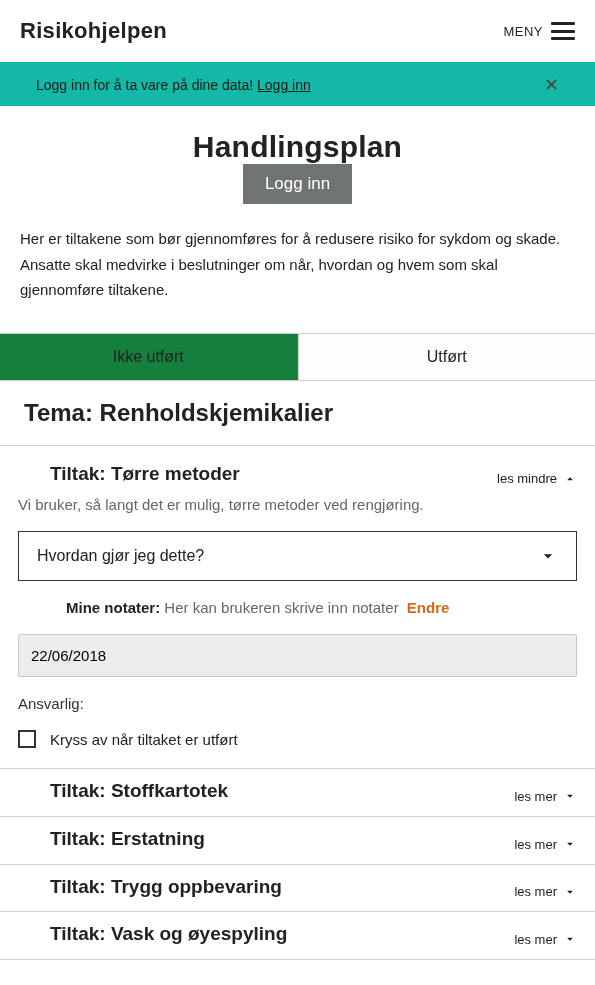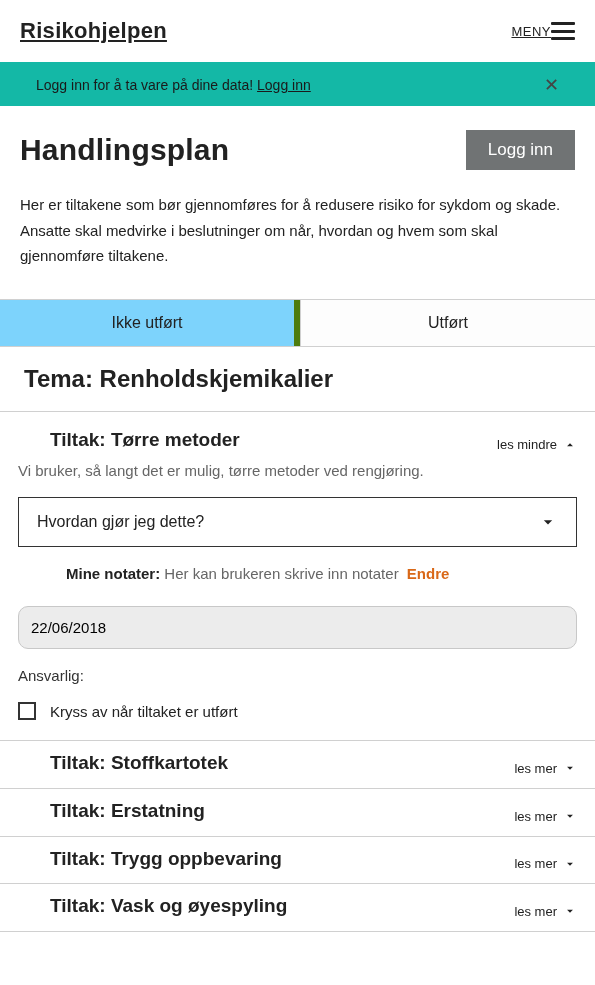--- a/index.html
+++ b/index.html
@@ -12,31 +12,30 @@
       width: 595px;
       background: #fff;
       color: #222;
     }
     .header {
       display: flex;
       justify-content: space-between;
       align-items: center;
       padding: 18px 20px;
       border-bottom: 2px solid #14b8a6;
-      text-decoration: underline;
     }
     .logo {
       font-size: 22px;
       font-weight: 600;
       letter-spacing: 0.3px;
     }
     .menu-wrap {
       display: flex;
       align-items: center;
-      gap: 0;
+      gap: 8px;
       cursor: pointer;
     }
     .menu-label {
       font-size: 13px;
       letter-spacing: 0.5px;
     }
     .hamburger {
       width: 24px;
       height: 18px;
       display: flex;
@@ -67,20 +66,21 @@
       font-size: 18px;
       cursor: pointer;
       color: #444;
       line-height: 1;
     }
     .title-row {
       display: flex;
       justify-content: space-between;
       align-items: center;
       padding: 24px 20px 8px;
+      flex-direction: column;
     }
     .page-title {
       font-size: 30px;
       font-weight: 600;
       letter-spacing: 0.2px;
     }
     .login-btn {
       background: #707374;
       color: #fff;
       border: none;
@@ -103,22 +103,22 @@
     .tab {
       flex: 1;
       text-align: center;
       padding: 14px 0;
       font-size: 16px;
       font-weight: 500;
       cursor: pointer;
       background: #fff;
     }
     .tab.active {
-      border-right: 6px solid #4d7c0f;
-      background: #7dd3fc;
+      border-right: 1px solid #4d7c0f;
+      background: #15803d;
     }
     .tab:not(.active) {
       background: #fdfdfd;
       border-left: 1px solid #d0d0d0;
     }
     .tema {
       padding: 18px 24px;
       font-size: 24px;
       font-weight: 600;
       border-bottom: 1px solid #d0d0d0;
@@ -187,27 +187,27 @@
       font-weight: 600;
       cursor: pointer;
       margin-left: 4px;
     }
     .field-label {
       margin-top: 18px;
       font-size: 15px;
       color: #333;
     }
     .field-input {
-      margin-top: 24px;
+      margin-top: 18px;
       width: 100%;
       padding: 12px 12px;
       font-size: 15px;
       border: 1px solid #c8c8c8;
       background: #ececec;
-      border-radius: 10px;
+      border-radius: 2px;
     }
     .field-input.active {
       background: #fff;
       border: 1px solid #d8a74a;
       box-shadow: 0 0 0 1px rgba(216,167,74,0.25);
     }
     .check-row {
       margin-top: 18px;
       display: flex;
       align-items: center;

